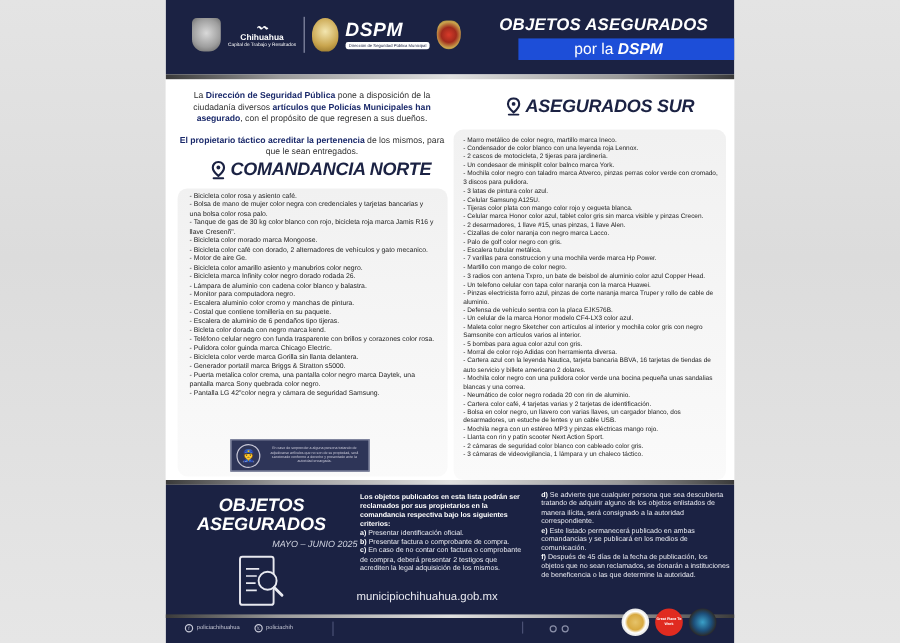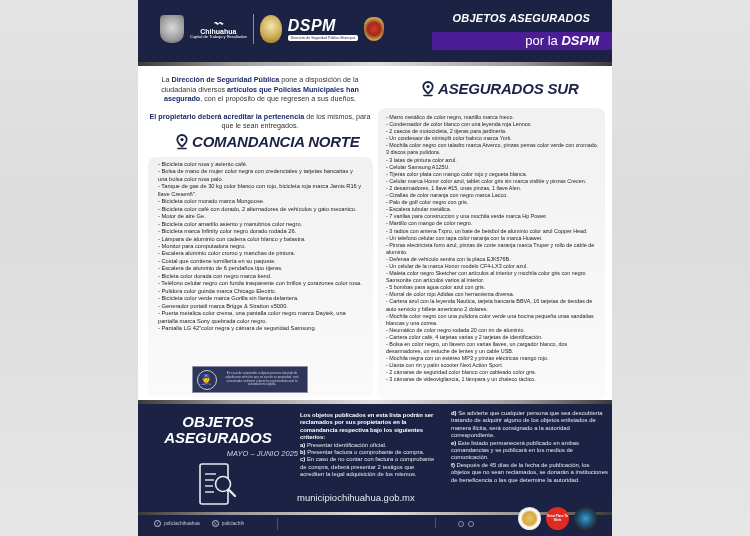--- a/index.html
+++ b/index.html
@@ -38,25 +38,25 @@
   }
   .dspm-logo { display: flex; flex-direction: column; color: #fff; }
   .dspm-logo .t { font-size: 16px; font-weight: bold; font-style: italic; letter-spacing: 0.5px; line-height: 16px; }
   .dspm-logo .s { font-size: 3.5px; background: #fff; color: #1b2243; padding: 1px 3px; margin-top: 1px; border-radius: 2px; }
   .badge-fire {
     width: 20px; height: 24px; border-radius: 40% 40% 50% 50%;
     background: radial-gradient(circle at 50% 50%, #d83a2a 0%, #a12a1c 40%, #c9a54e 70%, #6a5222 100%);
   }
   .title-main {
     position: absolute; right: 22px; top: 12px;
-    color: #fff; font-size: 11px; font-weight: bold; font-style: italic; letter-spacing: 0.2px;
+    color: #fff; font-size: 14px; font-weight: bold; font-style: italic; letter-spacing: 0.2px;
   }
   .title-sub {
     position: absolute; right: 0; top: 32px; width: 180px; height: 18px;
-    background: #4c1d95; color: #fff; font-size: 13px; text-align: right; padding-right: 13px; line-height: 18px;
+    background: #1d4ed8; color: #fff; font-size: 13px; text-align: center; padding-right: 13px; line-height: 18px;
   }
   .title-sub b { font-style: italic; }
 
   
   .intro {
     position: absolute; left: 8px; top: 75px; width: 228px;
     font-size: 7.2px; line-height: 9.6px; color: #333; text-align: center;
   }
   .intro b { color: #1b2a6b; }
   .intro p { margin-bottom: 8px; text-align: center; }
@@ -156,21 +156,21 @@
       <b>DSPM</b>
     </div>
   </div>
   <div class="metal-bar" style="top:62px;"></div>
 
   <div class="intro">
     <p>
       <span>La </span><b>Dirección de Seguridad Pública</b><span> pone a disposición de la ciudadanía diversos </span><b>artículos que Policías Municipales han asegurado</b><span>, con el propósito de que regresen a sus dueños.</span>
     </p>
     <p>
-      <b>El propietario deberá acreditar la pertenencia</b><span> de los mismos, para que le sean entregados.</span>
+      <b>El propietario táctico acreditar la pertenencia</b><span> de los mismos, para que le sean entregados.</span>
     </p>
   </div>
 
   <div class="section-title" style="left:38px; top:133px;">
     <svg class="pin" viewBox="0 0 12 16">
       <path d="M6 1 C3 1 1.3 3.2 1.3 5.6 C1.3 8.8 6 12.6 6 12.6 C6 12.6 10.7 8.8 10.7 5.6 C10.7 3.2 9 1 6 1 Z" fill="none" stroke="#1b2243" stroke-width="1.8"></path>
       <circle cx="6" cy="5.6" r="1.6" fill="#1b2243"></circle>
       <path d="M2 14.5 H10" stroke="#1b2243" stroke-width="1.6" stroke-linecap="round"></path>
     </svg>
     <span>COMANDANCIA NORTE</span>

